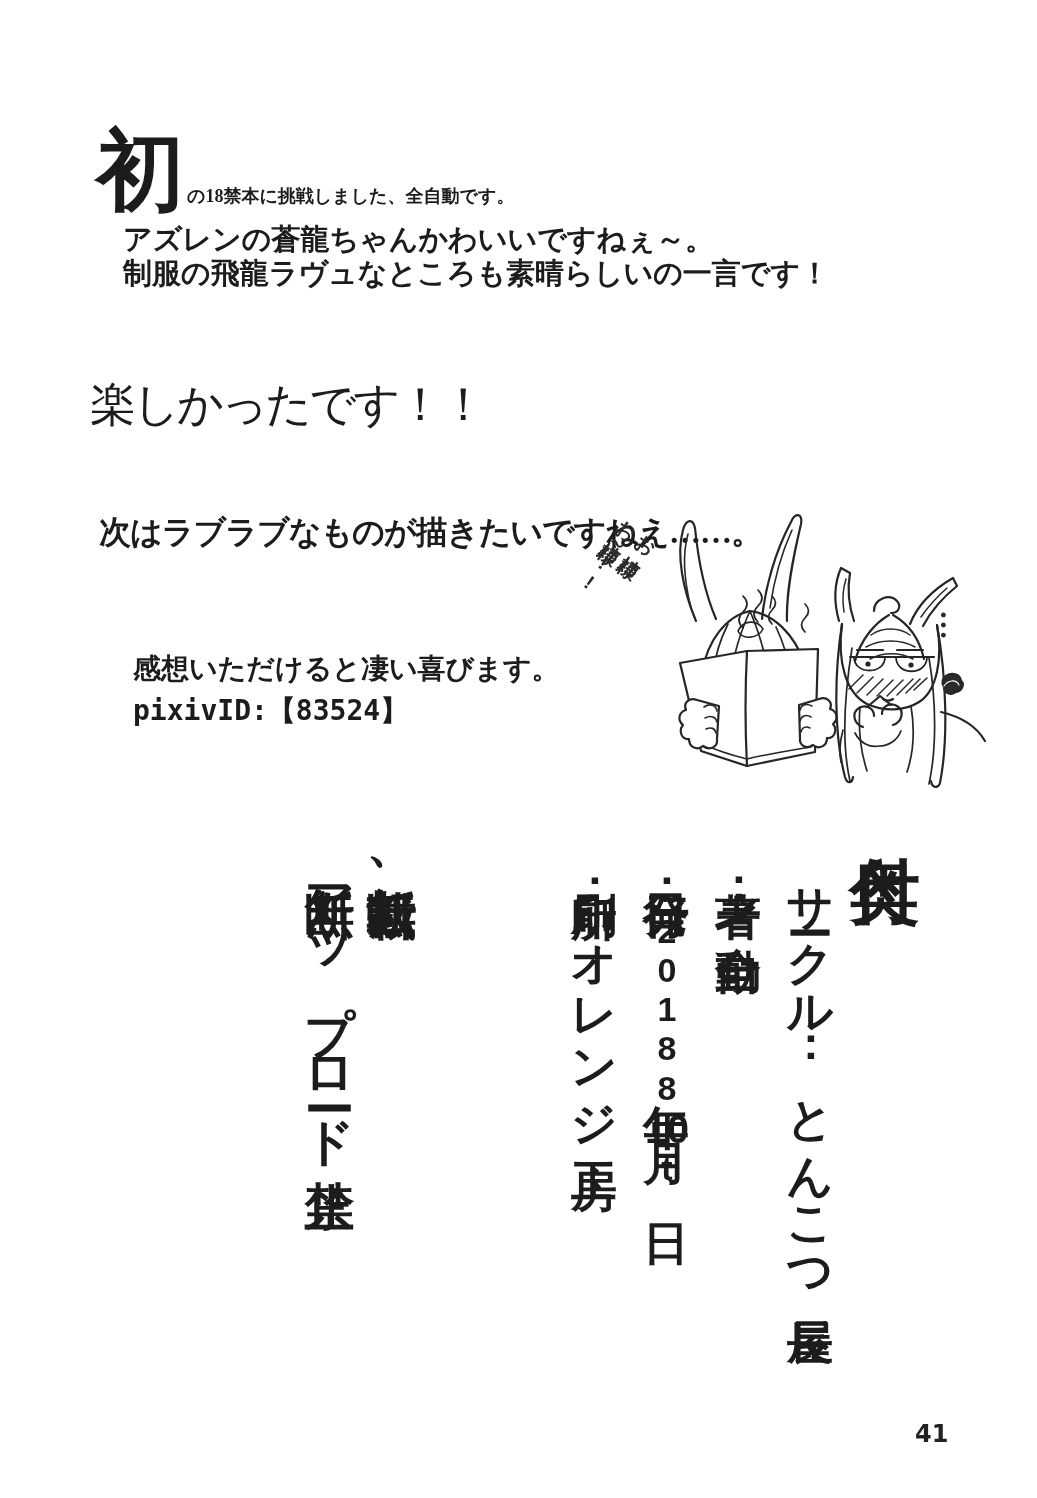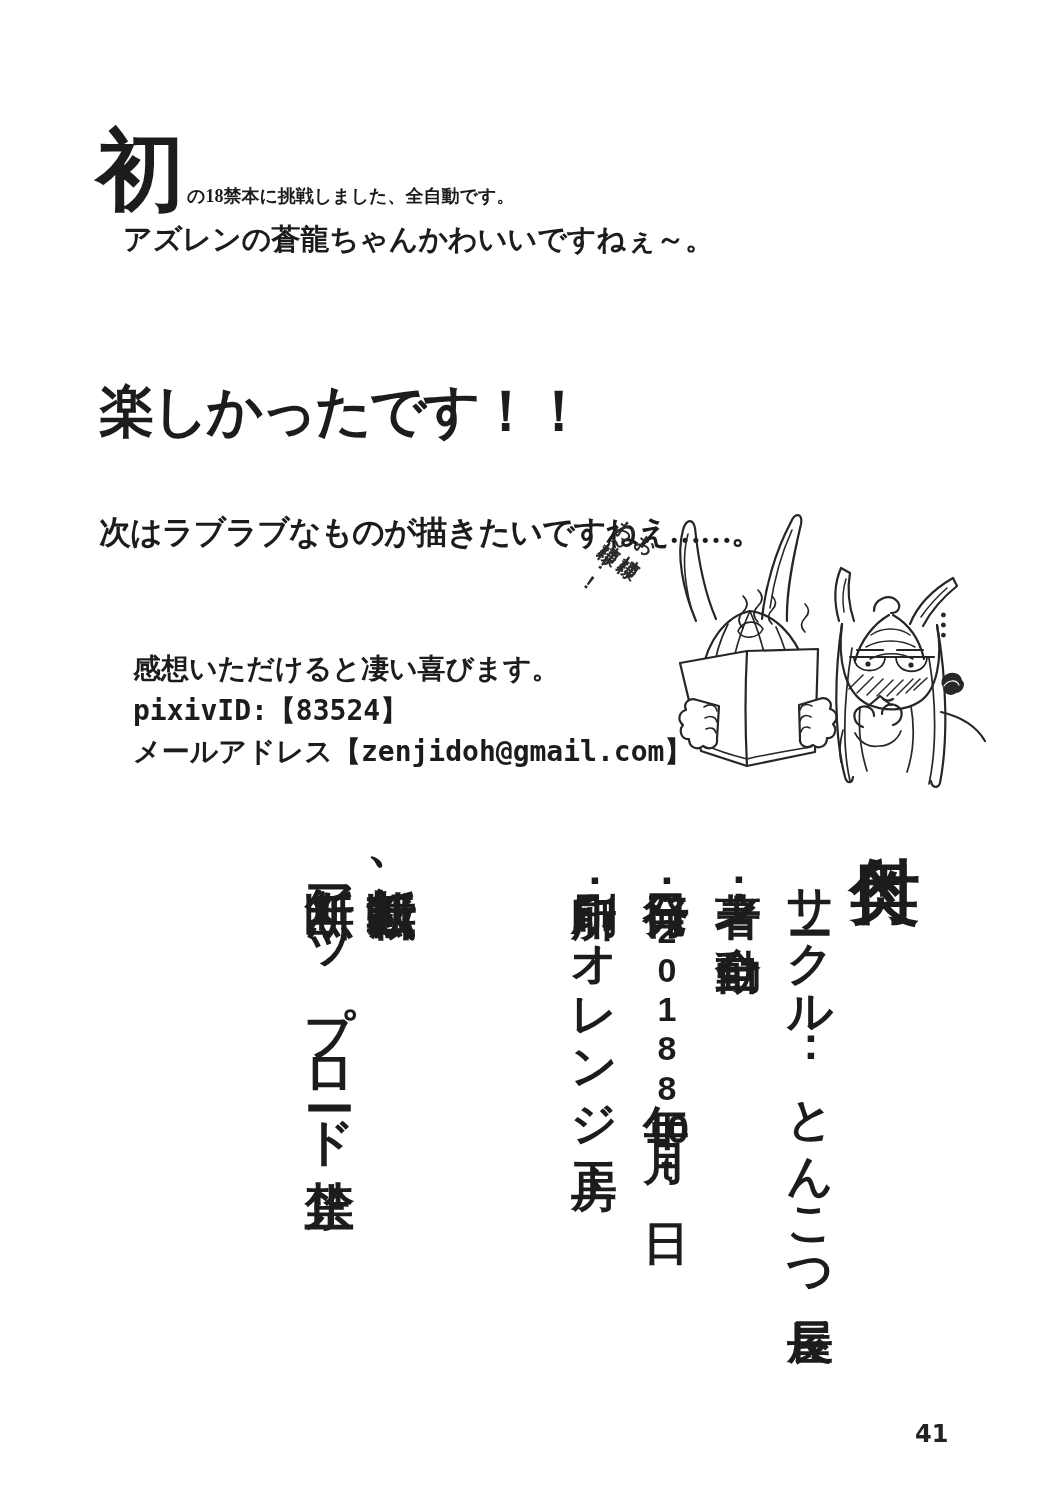--- a/index.html
+++ b/index.html
@@ -19,22 +19,22 @@
   }
   .intro-rest {
     left:164px; top:184px;
     font-size:18px; font-weight:700; letter-spacing:0px; white-space:nowrap;padding-left:23px;
   }
   .intro-lines {
     left:99px; top:222px;
     font-size:29px; font-weight:700; line-height:34px; white-space:nowrap;margin-left:24px;
   }
   .big-line {
-    left:99px; top:374px;
-    font-size:56px; font-weight:700; letter-spacing:-3px; white-space:nowrap;
+    left:90px; top:374px;
+    font-size:46px; font-weight:400; letter-spacing:-3px; white-space:nowrap;
   }
   .wish-line {
     left:99px; top:511px;
     font-size:32px; font-weight:700; letter-spacing:-1px; white-space:nowrap;
   }
 
   
   .contact {
     left:133px; top:648px;
     font-family:"DejaVu Sans Mono", monospace;
@@ -89,28 +89,28 @@
 </style>
 </head>
 <body>
 
 <div class="page">
 
   <div class="abs dropcap">初</div>
   <div class="abs intro-rest">の18禁本に挑戦しました、全自動です。</div>
   <div class="abs intro-lines">
     <div>アズレンの蒼龍ちゃんかわいいですねぇ～。</div>
+    <div>制服の飛龍ラヴュなところも素晴らしいの一言です！</div>
   </div>
   <div class="abs big-line">楽しかったです！！</div>
   <div class="abs wish-line">次はラブラブなものが描きたいですねえ……。</div>
 
   <div class="abs contact">
     <div>感想いただけると凄い喜びます。</div>
     <div>pixivID:【83524】</div>
-    <div>メールアドレス【zenjidoh@gmail.com】</div>
   </div>
 
   <div class="abs illu">
     <svg width="430" height="310" viewBox="0 0 430 310" fill="none" stroke="#262626" stroke-width="2.2" stroke-linecap="round" stroke-linejoin="round">
 
       <path d="M96,121 C83,90 76,55 83,30 C86,19 93,18 95,28 C98,58 104,91 116,119"></path>
       <path d="M91,108 C84,80 82,55 88,34" stroke-width="1.6"></path>
       <path d="M162,119 C165,88 175,52 191,22 C195,12 203,13 201,24 C193,58 186,92 187,121"></path>
       <path d="M170,108 C174,80 182,52 192,30" stroke-width="1.6"></path>
 

